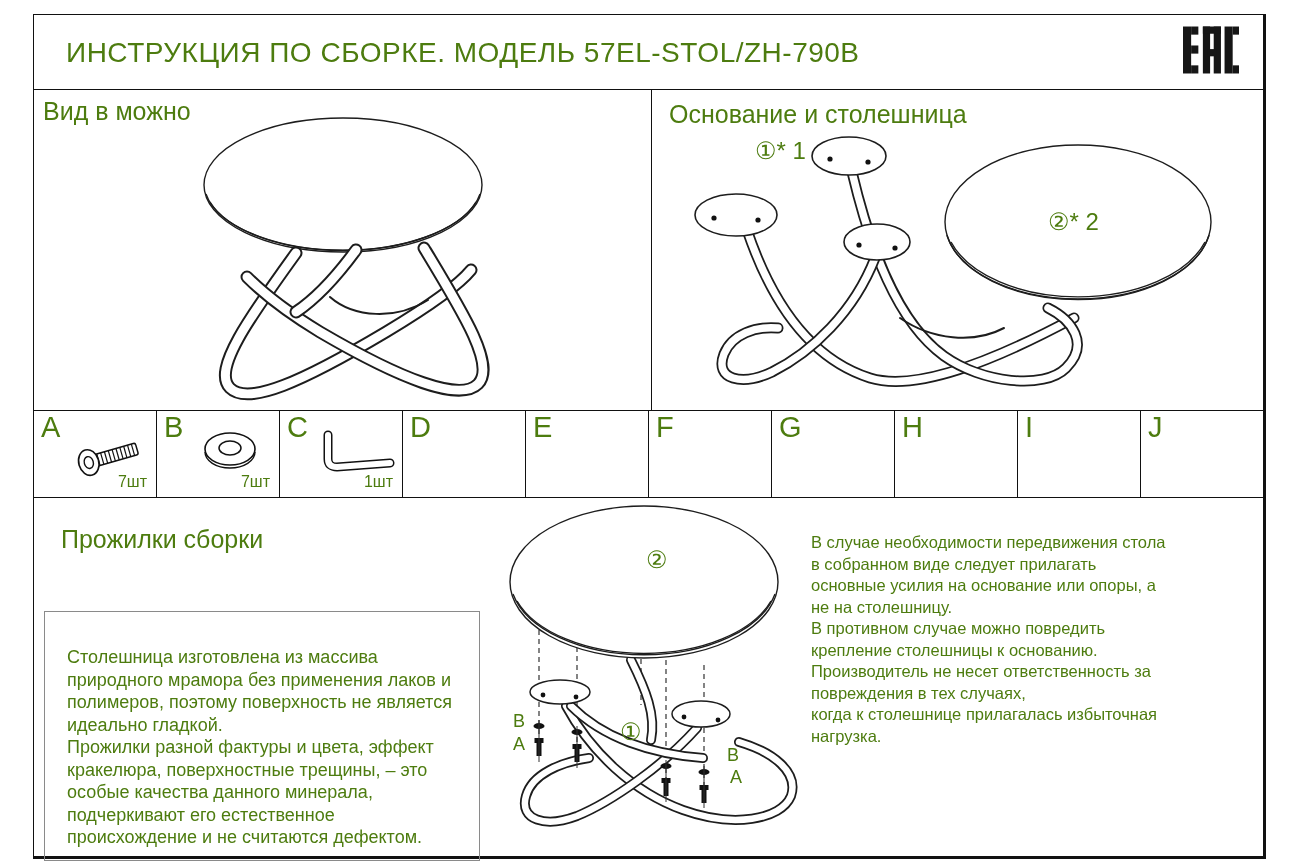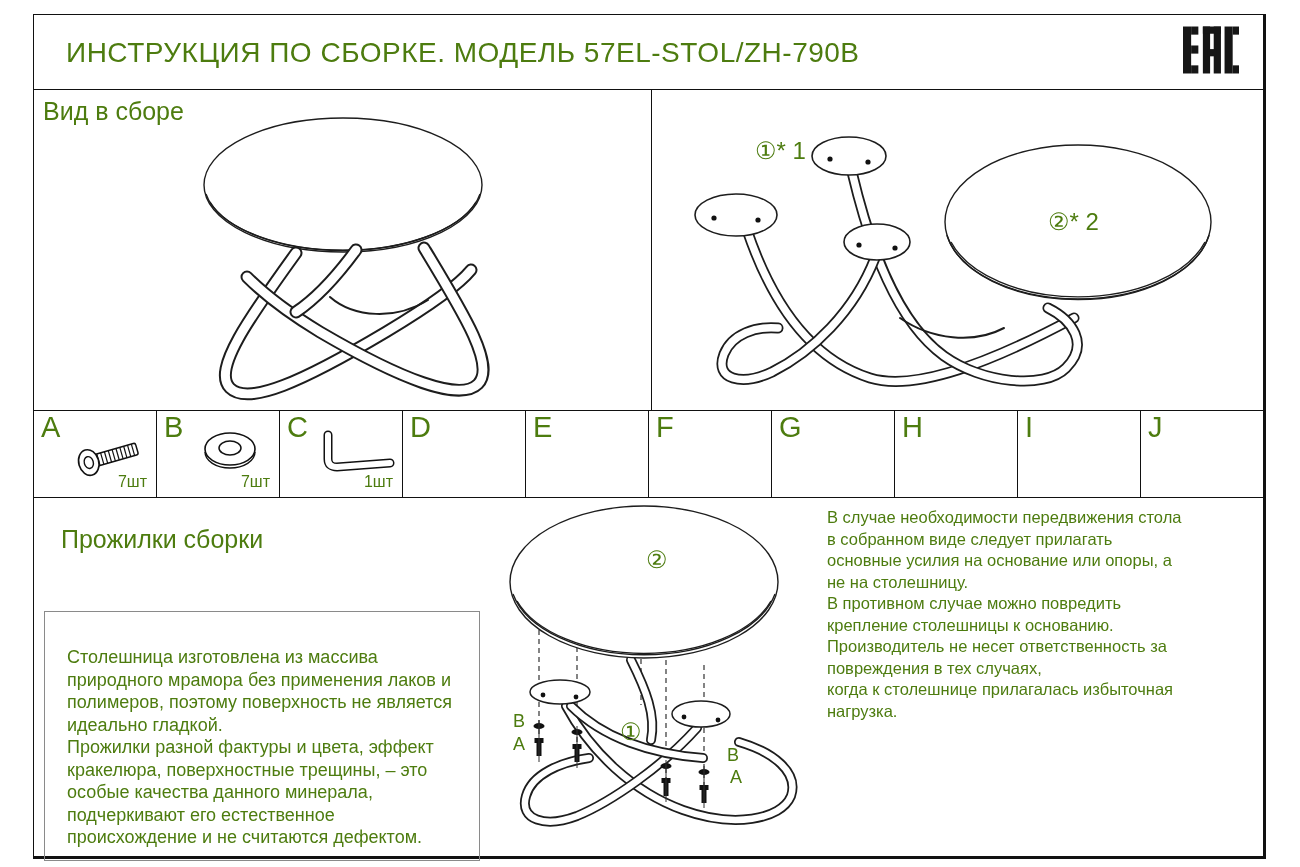--- a/index.html
+++ b/index.html
@@ -16,21 +16,21 @@
   .sec-heading{position:absolute;font-size:25px;}
   .partsrow{position:absolute;left:0;top:395px;width:100%;height:88px;border-top:1px solid #111;border-bottom:1px solid #111;box-sizing:border-box;display:flex;}
   .pcell{position:relative;flex:1 1 0;border-left:1px solid #111;box-sizing:border-box;}
   .pcell:first-child{border-left:none;}
   .pletter{position:absolute;left:7px;top:0px;font-size:29px;}
   .pqty{position:absolute;right:9px;bottom:6px;font-size:16px;}
   .bottomsec{position:absolute;left:0;top:483px;width:100%;height:359px;}
   .order-heading{position:absolute;left:27px;top:27px;font-size:25px;}
   .marble-box{position:absolute;left:10px;top:113px;width:436px;height:250px;border:1px solid #8a8a8a;box-sizing:border-box;}
   .marble-text{position:absolute;left:22px;top:34px;width:400px;font-size:18px;line-height:22.5px;white-space:pre-line;}
-  .handling-text{position:absolute;left:777px;top:9px;width:450px;font-size:16.5px;line-height:21.5px;white-space:pre-line;margin-left:16px;}
+  .handling-text{position:absolute;left:777px;top:34px;width:450px;font-size:16.5px;line-height:21.5px;white-space:pre-line;}
   .dlabel{position:absolute;font-size:18px;}
   .circnum{font-size:24px;}
   svg{display:block;}
   .lineart{position:absolute;}
 </style>
 </head>
 <body>
 
 <div class="canvas">
   <div class="page">
@@ -52,40 +52,41 @@
               <rect x="55" y="0" width="7" height="9"></rect>
             <rect x="55" y="43" width="7" height="9"></rect>
           </g>
         </svg>
       </div>
     </div>
 
     <div class="sections-top">
 
       <div class="sec-left">
-        <div class="sec-heading" style="left:9px;top:7px;">Вид в сборе</div>
+        <div class="sec-heading" style="left:9px;top:7px;">Вид в можно</div>
         <svg class="lineart" style="left:0;top:0;" width="618" height="318" viewBox="0 0 618 318">
           <g fill="none" stroke="#1d1d1d" stroke-width="1.4">
             <ellipse cx="309" cy="95" rx="139" ry="67" fill="#fff"></ellipse>
             <path d="M 172,104 A 139,68 0 0 0 446,104"></path>
             <path d="M 176,112 A 139,68 0 0 0 442,112"></path>
           </g>
           <g stroke-linecap="round" fill="none">
             <path d="M 262,163 C 215,228 178,280 196,298 C 214,316 268,292 352,242 C 392,218 424,196 437,180" stroke="#1d1d1d" stroke-width="13"></path>
             <path d="M 262,163 C 215,228 178,280 196,298 C 214,316 268,292 352,242 C 392,218 424,196 437,180" stroke="#fff" stroke-width="9"></path>
             <path d="M 390,158 C 430,224 462,276 444,294 C 426,312 368,290 286,242 C 248,219 228,202 213,187" stroke="#1d1d1d" stroke-width="13"></path>
             <path d="M 390,158 C 430,224 462,276 444,294 C 426,312 368,290 286,242 C 248,219 228,202 213,187" stroke="#fff" stroke-width="9"></path>
             <path d="M 322,160 C 300,190 280,210 262,222" stroke="#1d1d1d" stroke-width="13"></path>
             <path d="M 322,160 C 300,190 280,210 262,222" stroke="#fff" stroke-width="9"></path>
             <path d="M 296,207 C 320,228 362,230 394,210" stroke="#1d1d1d" stroke-width="2"></path>
           </g>
         </svg>
       </div>
 
       <div class="sec-right">
+        <div class="sec-heading" style="left:17px;top:10px;">Основание  и столешница</div>
         <svg class="lineart" style="left:0;top:0;" width="615" height="318" viewBox="0 0 615 318">
           <g stroke-linecap="round" fill="none">
             <path d="M 95,140 C 118,208 155,268 218,288 C 264,302 340,272 422,228" stroke="#1d1d1d" stroke-width="11"></path>
             <path d="M 95,140 C 118,208 155,268 218,288 C 264,302 340,272 422,228" stroke="#fff" stroke-width="7.5"></path>
             <path d="M 200,82 C 218,158 245,232 292,266 C 330,293 392,300 414,278 C 438,254 420,230 396,218" stroke="#1d1d1d" stroke-width="11"></path>
             <path d="M 200,82 C 218,158 245,232 292,266 C 330,293 392,300 414,278 C 438,254 420,230 396,218" stroke="#fff" stroke-width="7.5"></path>
             <path d="M 223,168 C 202,222 160,262 120,282 C 90,296 62,290 72,264 C 80,244 104,236 126,238" stroke="#1d1d1d" stroke-width="11"></path>
             <path d="M 223,168 C 202,222 160,262 120,282 C 90,296 62,290 72,264 C 80,244 104,236 126,238" stroke="#fff" stroke-width="7.5"></path>
             <path d="M 248,228 C 280,250 322,254 352,238" stroke="#1d1d1d" stroke-width="2"></path>
           </g>

